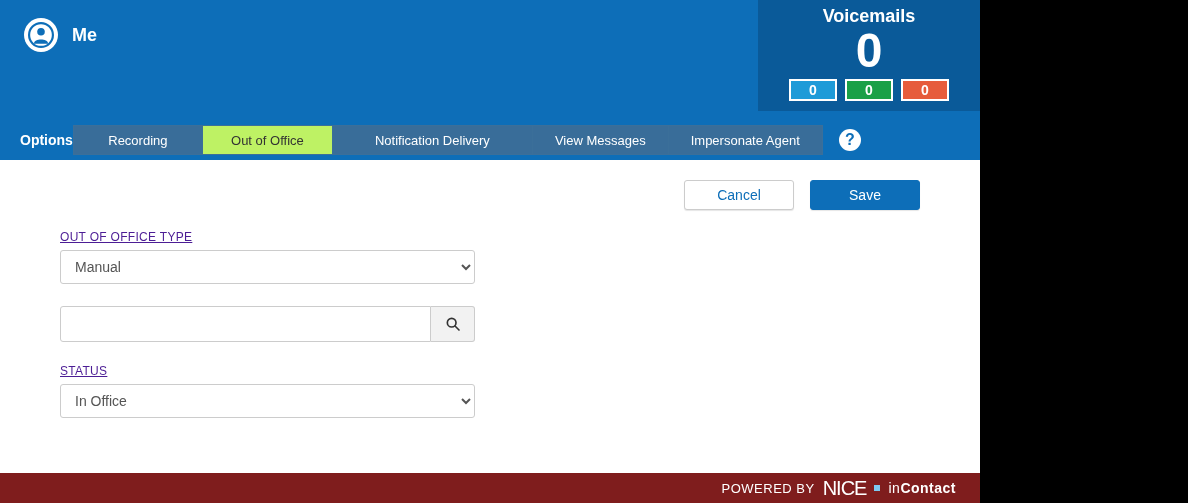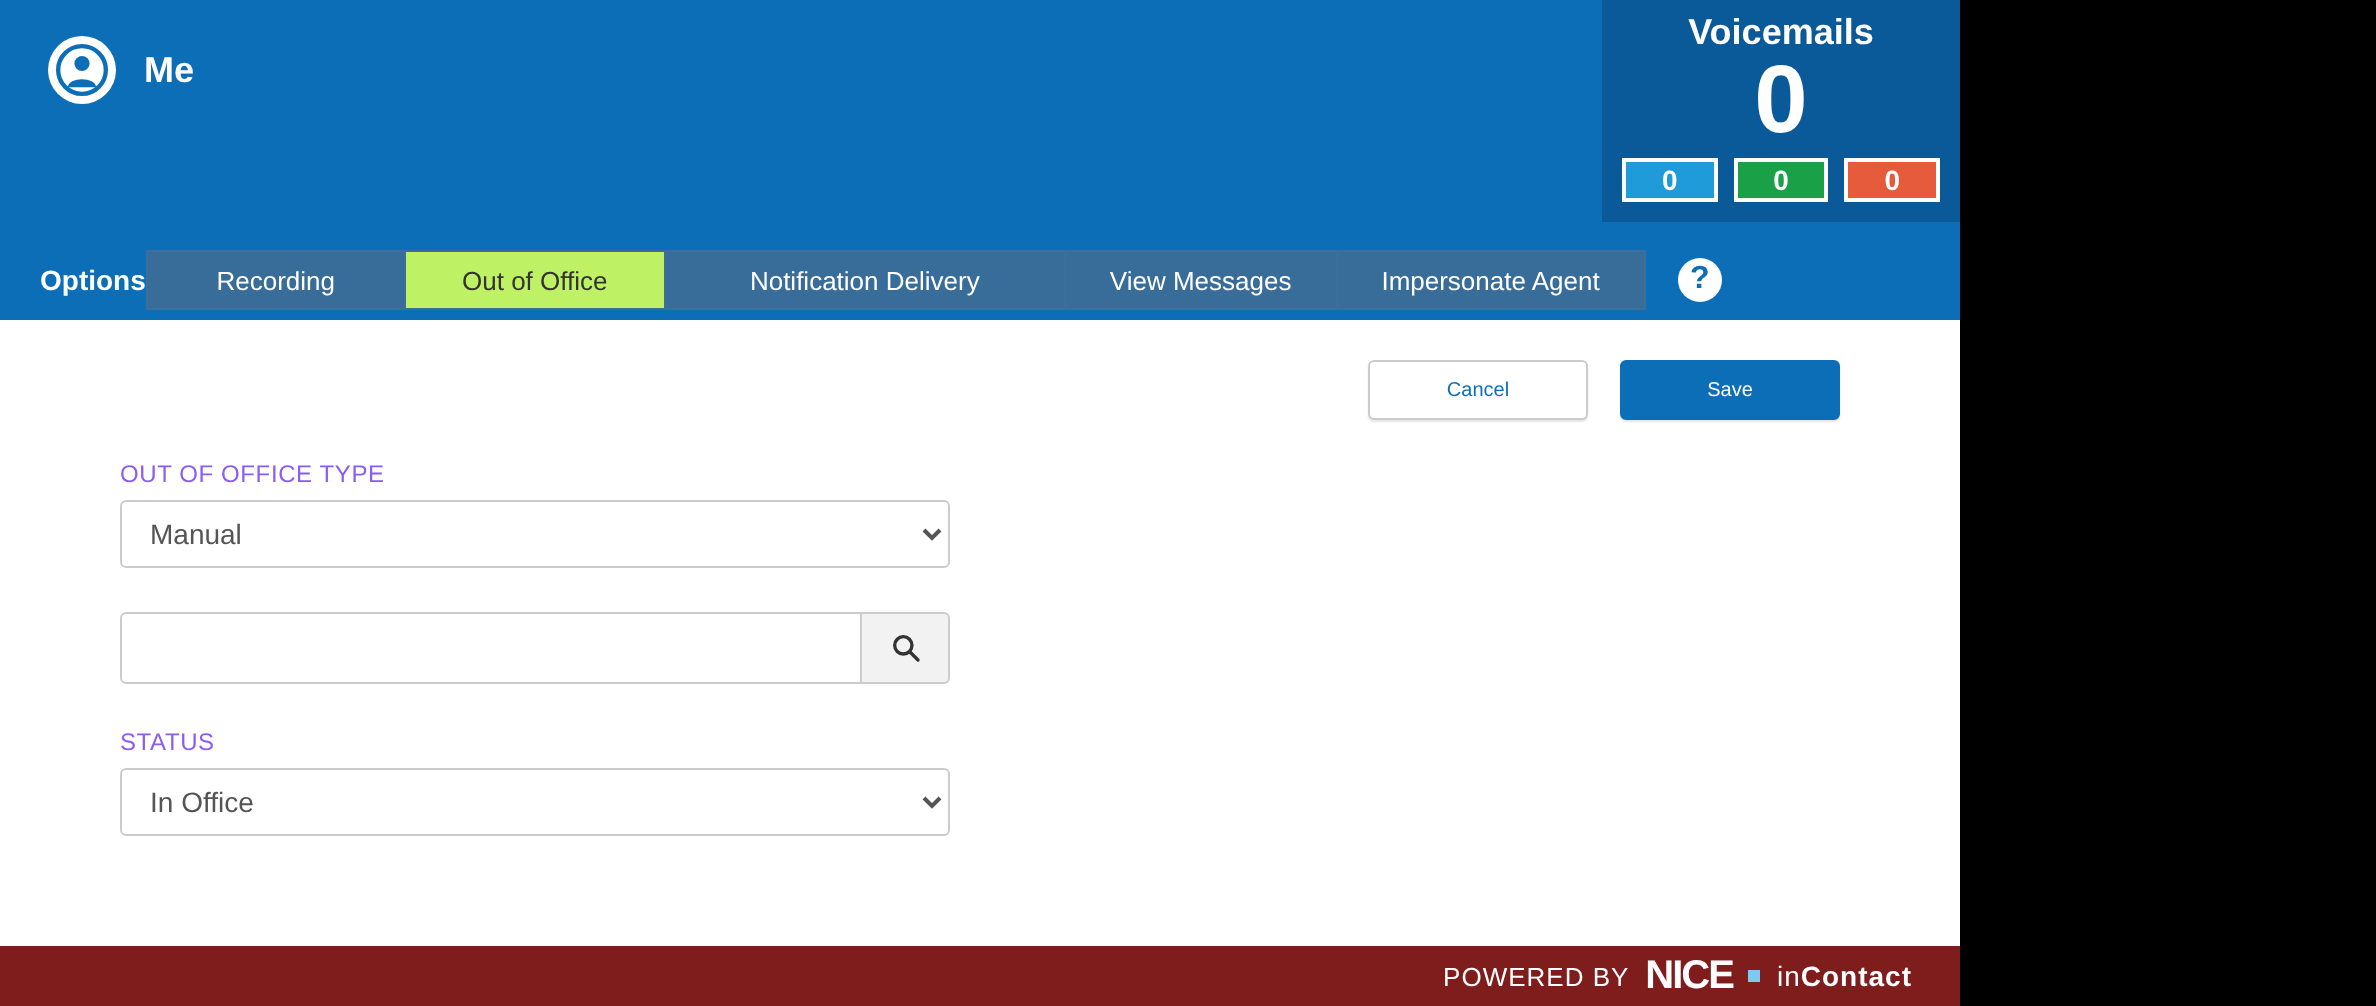--- a/index.html
+++ b/index.html
@@ -48,21 +48,21 @@
     .me-text {
       color: #fff;
       font-weight: bold;
       font-size: 18px;
       line-height: 34px;
     }
     .voicemails-panel {
       position: absolute;
       right: 0;
       top: 0;
-      width: 179px;
+      width: 222px;
       background: #0a5a99;
       padding: 6px 10px 10px;
       text-align: center;
     }
     .voicemails-title {
       color: #fff;
       font-weight: bold;
       font-size: 18px;
     }
     .voicemails-count {
@@ -146,43 +146,44 @@
     .buttons-row {
       display: flex;
       justify-content: flex-end;
       gap: 16px;
       margin-bottom: 20px;
     }
     .btn {
       height: 30px;
       width: 110px;
       border-radius: 3px;
-      font-size: 10px;
+      font-size: 14px;
       cursor: pointer;
       border: 1px solid #ccc;
       background: #fff;
       color: #0d6eb8;
       box-shadow: 0 1px 1px rgba(0,0,0,0.1);
     }
     .btn-primary {
       background: #0d6eb8;
       color: #fff;
       border: 1px solid #0d6eb8;
     }
     
     .form-group {
       margin-bottom: 22px;
       max-width: 415px;
     }
     .form-label {
       font-size: 12px;
-      color: #8b5cf6;
+      color: #4c1d95;
       margin-bottom: 6px;
       display: block;
       letter-spacing: 0.3px;
+      text-decoration: underline;
     }
     .select {
       width: 100%;
       height: 34px;
       border: 1px solid #ccc;
       border-radius: 3px;
       padding: 0 10px;
       font-size: 14px;
       color: #555;
       background: #fff;
@@ -225,21 +226,21 @@
       color: #fff;
     }
     .powered-by {
       font-size: 13px;
       letter-spacing: 0.5px;
       display: flex;
       align-items: center;
       gap: 8px;
     }
     .brand-nice {
-      font-weight: 700;
+      font-weight: 400;
       font-size: 20px;
       letter-spacing: -1px;
     }
     .brand-dot {
       width: 6px;
       height: 6px;
       background: #7ec9f0;
       display: inline-block;
     }
     .brand-incontact {

